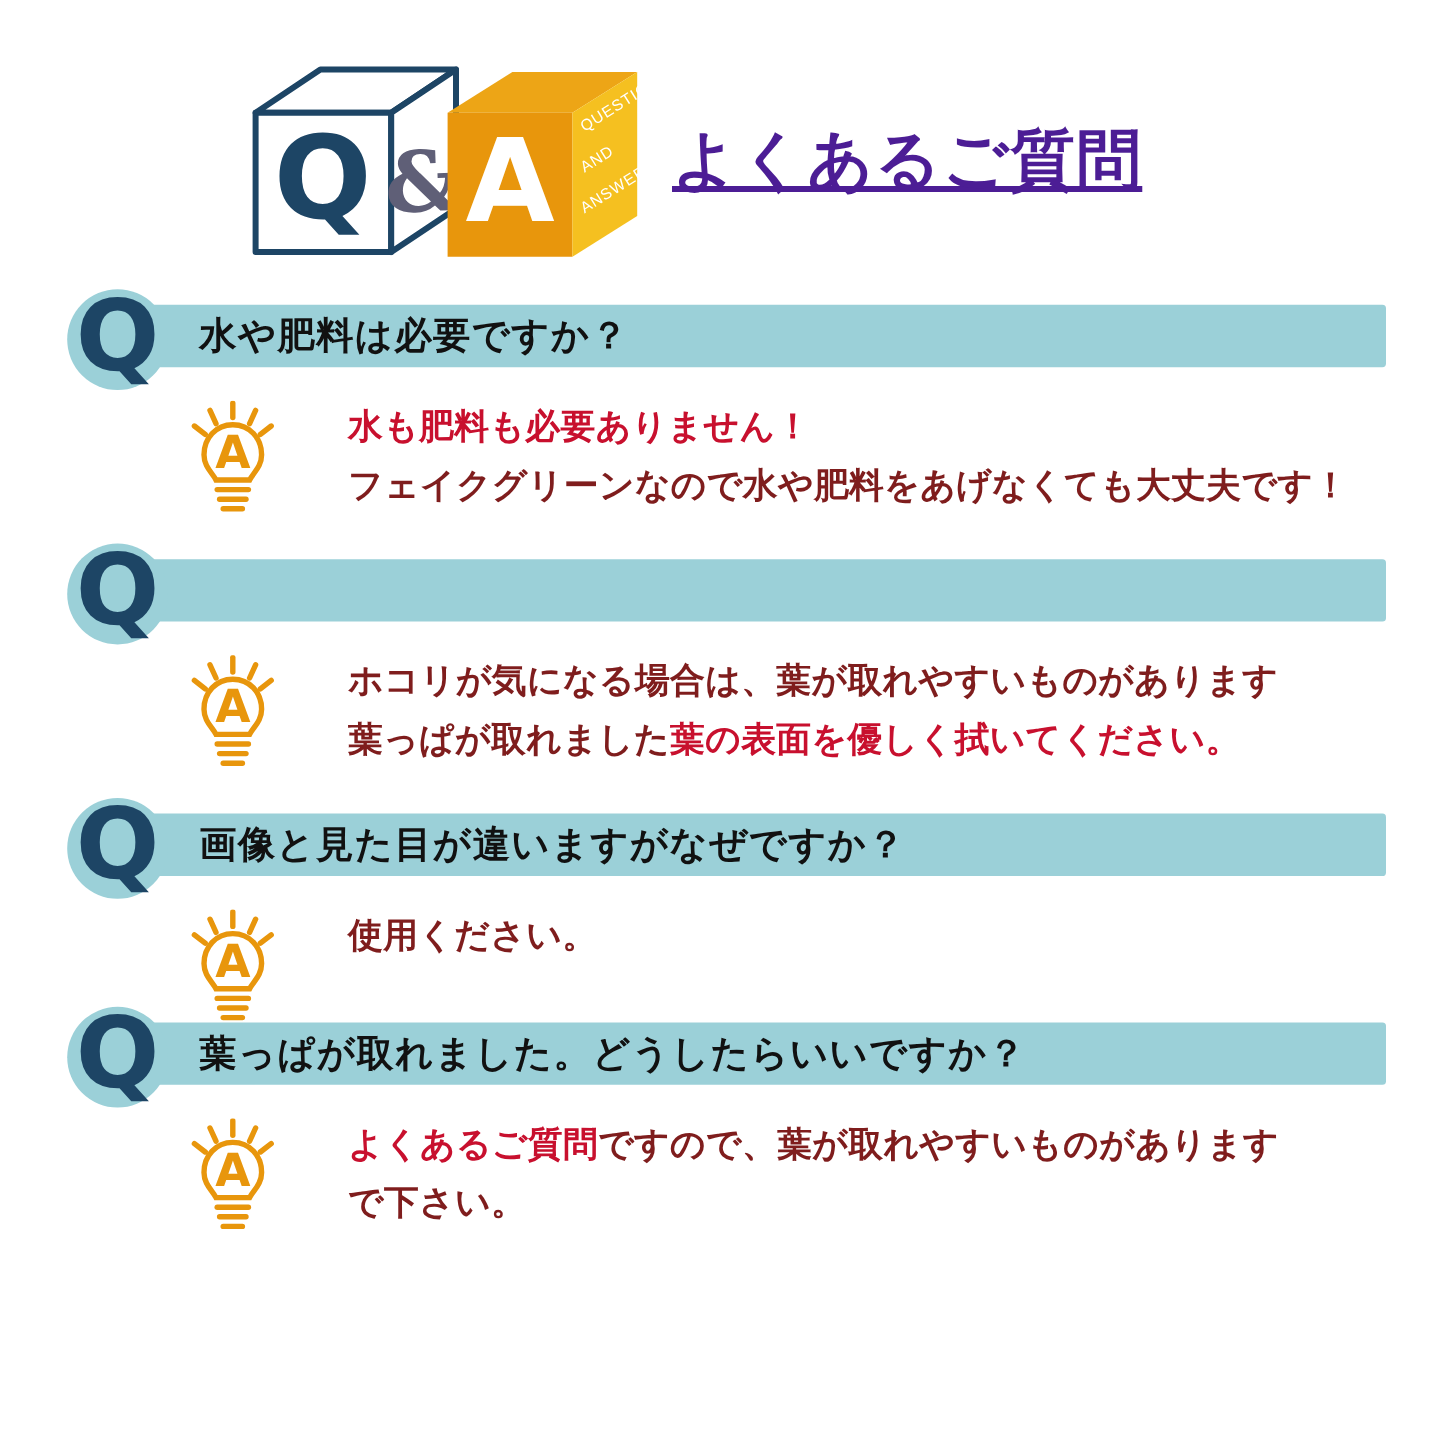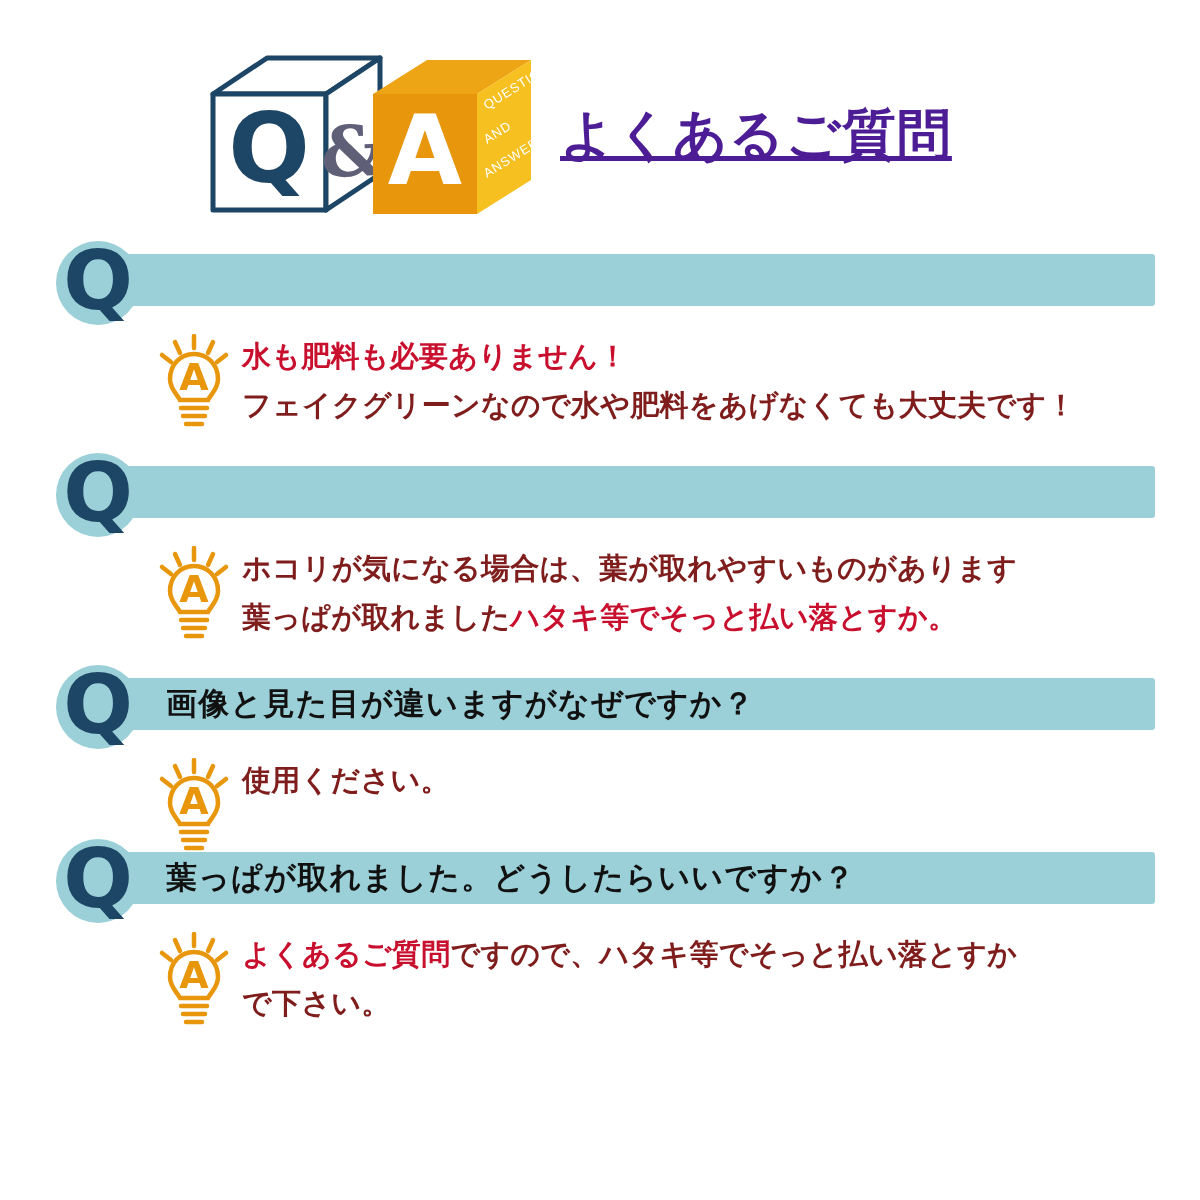--- a/index.html
+++ b/index.html
@@ -125,20 +125,21 @@
     width: 72px;
     height: 104px;
   }
   .a-line {
     font-size: 29px;
     line-height: 49px;
     font-weight: 700;
     letter-spacing: 0.01em;
     color: #111111;
     white-space: nowrap;
+    margin-left: 48px;
   }
   .a-line .red { color: #c8102e; }
   .a-line .blk { color: #7f1d1d; }
 
   
   .gap-after-q { height: 8px; }
   .gap-after-a { height: 22px; }
 </style>
 </head>
 <body>
@@ -176,20 +177,21 @@
 
   <div class="page-title">よくあるご質問</div>
 </div>
 
 <div class="faq-list">
     <div class="faq-item">
       <div class="q-row">
         <div class="q-bar"></div>
         <div class="q-badge"></div>
         <div class="q-badge-letter">Q</div>
+        <div class="q-text">水や肥料は必要ですか？</div>
       </div>
       <div class="gap-after-q"></div>
       <div class="a-row">
         <div class="bulb"><svg width="72" height="104" viewBox="0 0 72 104">
             <g stroke="#e8960c" stroke-width="4.5" stroke-linecap="round" fill="none">
               <line x1="36" y1="2" x2="36" y2="14"></line>
               <line x1="17" y1="8" x2="22" y2="19"></line>
               <line x1="55" y1="8" x2="50" y2="19"></line>
               <line x1="4" y1="21" x2="13" y2="28"></line>
               <line x1="68" y1="21" x2="59" y2="28"></line>
@@ -221,21 +223,21 @@
               <line x1="4" y1="21" x2="13" y2="28"></line>
               <line x1="68" y1="21" x2="59" y2="28"></line>
               <path d="M36 20 C50 20 60 31 60 45 C60 55 53 60 50 66 L22 66 C19 60 12 55 12 45 C12 31 22 20 36 20 Z"></path>
               <line x1="23" y1="74" x2="49" y2="74"></line>
               <line x1="25" y1="82" x2="47" y2="82"></line>
               <line x1="28" y1="90" x2="44" y2="90"></line>
             </g>
             <text x="36" y="56" font-family="DejaVu Sans, Liberation Sans, sans-serif" font-size="38" font-weight="700" fill="#e8960c" text-anchor="middle">A</text>
           </svg></div>
         <div class="a-line"><span class="blk">ホコリが気になる場合は、葉が取れやすいものがあります</span></div>
-        <div class="a-line"><span class="blk">葉っぱが取れました</span><span class="red">ハタキ等でそっと払い落とすか。</span></div>
+        <div class="a-line"><span class="blk">葉っぱが取れました</span><span class="red">葉の表面を優しく拭いてください。</span></div>
       </div>
       <div class="gap-after-a"></div>
     </div>
     <div class="faq-item">
       <div class="q-row">
         <div class="q-bar"></div>
         <div class="q-badge"></div>
         <div class="q-badge-letter">Q</div>
         <div class="q-text">画像と見た目が違いますがなぜですか？</div>
       </div>
@@ -275,18 +277,18 @@
               <line x1="55" y1="8" x2="50" y2="19"></line>
               <line x1="4" y1="21" x2="13" y2="28"></line>
               <line x1="68" y1="21" x2="59" y2="28"></line>
               <path d="M36 20 C50 20 60 31 60 45 C60 55 53 60 50 66 L22 66 C19 60 12 55 12 45 C12 31 22 20 36 20 Z"></path>
               <line x1="23" y1="74" x2="49" y2="74"></line>
               <line x1="25" y1="82" x2="47" y2="82"></line>
               <line x1="28" y1="90" x2="44" y2="90"></line>
             </g>
             <text x="36" y="56" font-family="DejaVu Sans, Liberation Sans, sans-serif" font-size="38" font-weight="700" fill="#e8960c" text-anchor="middle">A</text>
           </svg></div>
-        <div class="a-line"><span class="red">よくあるご質問</span><span class="blk">ですので、ハタキ等でそっと払い落とすか</span></div>
+        <div class="a-line"><span class="red">よくあるご質問</span><span class="blk">ですので、葉が取れやすいものがあります</span></div>
         <div class="a-line"><span class="blk">で下さい。</span></div>
       </div>
       <div class="gap-after-a"></div>
     </div>
   </div>
 
 </body></html>

